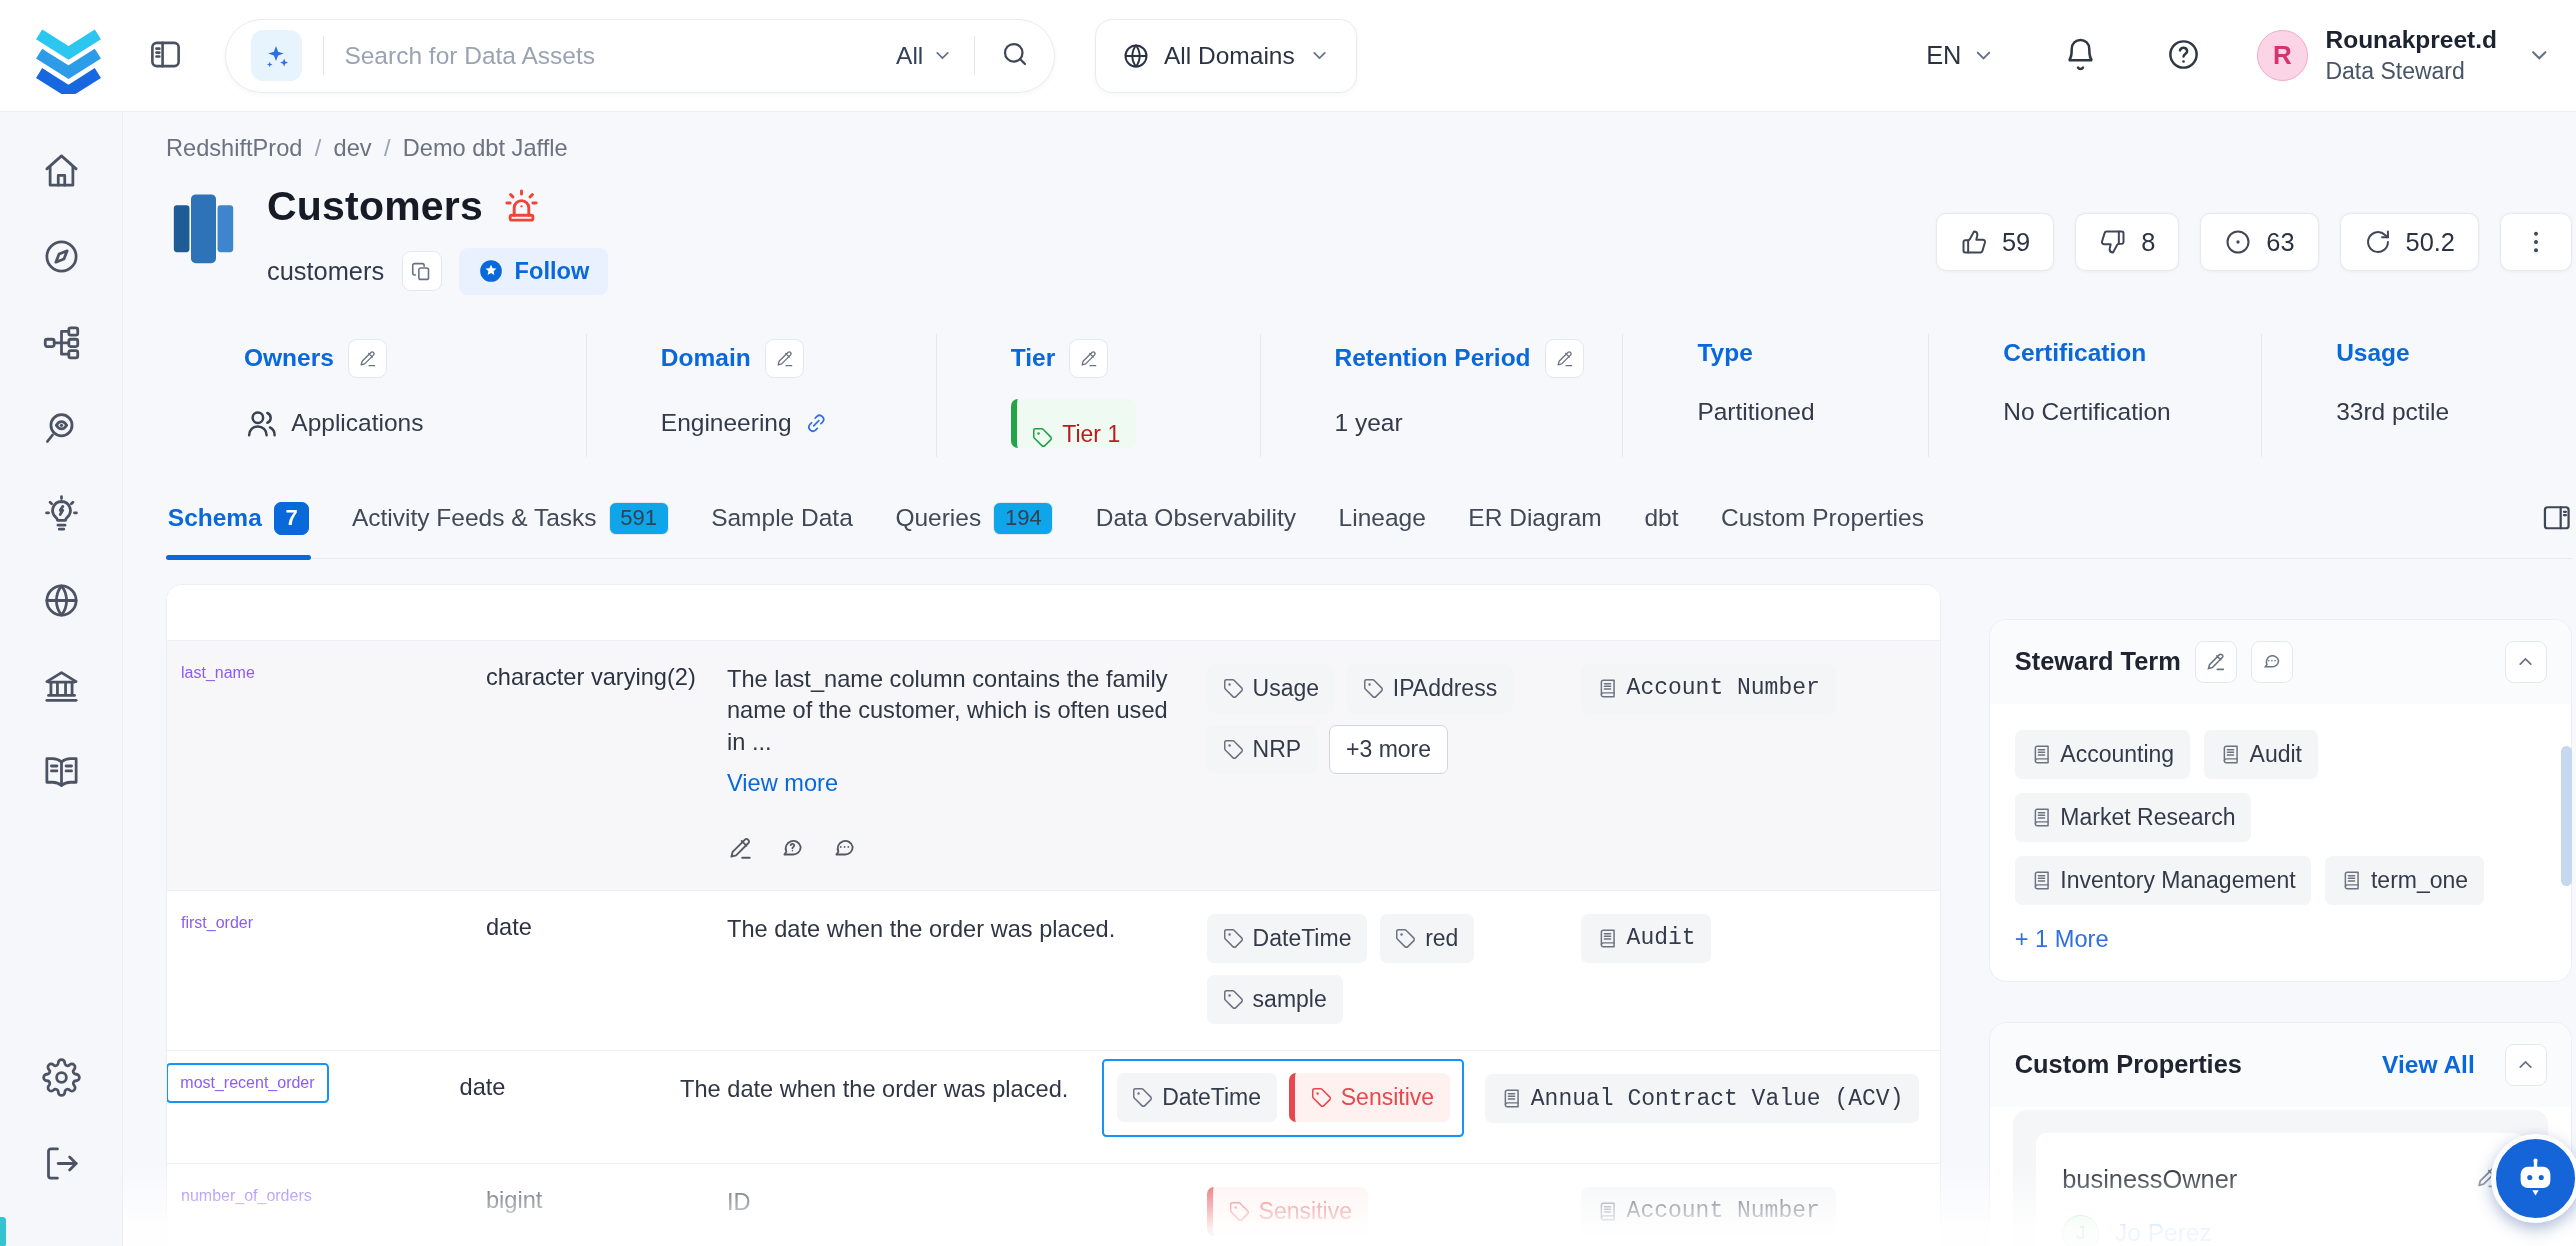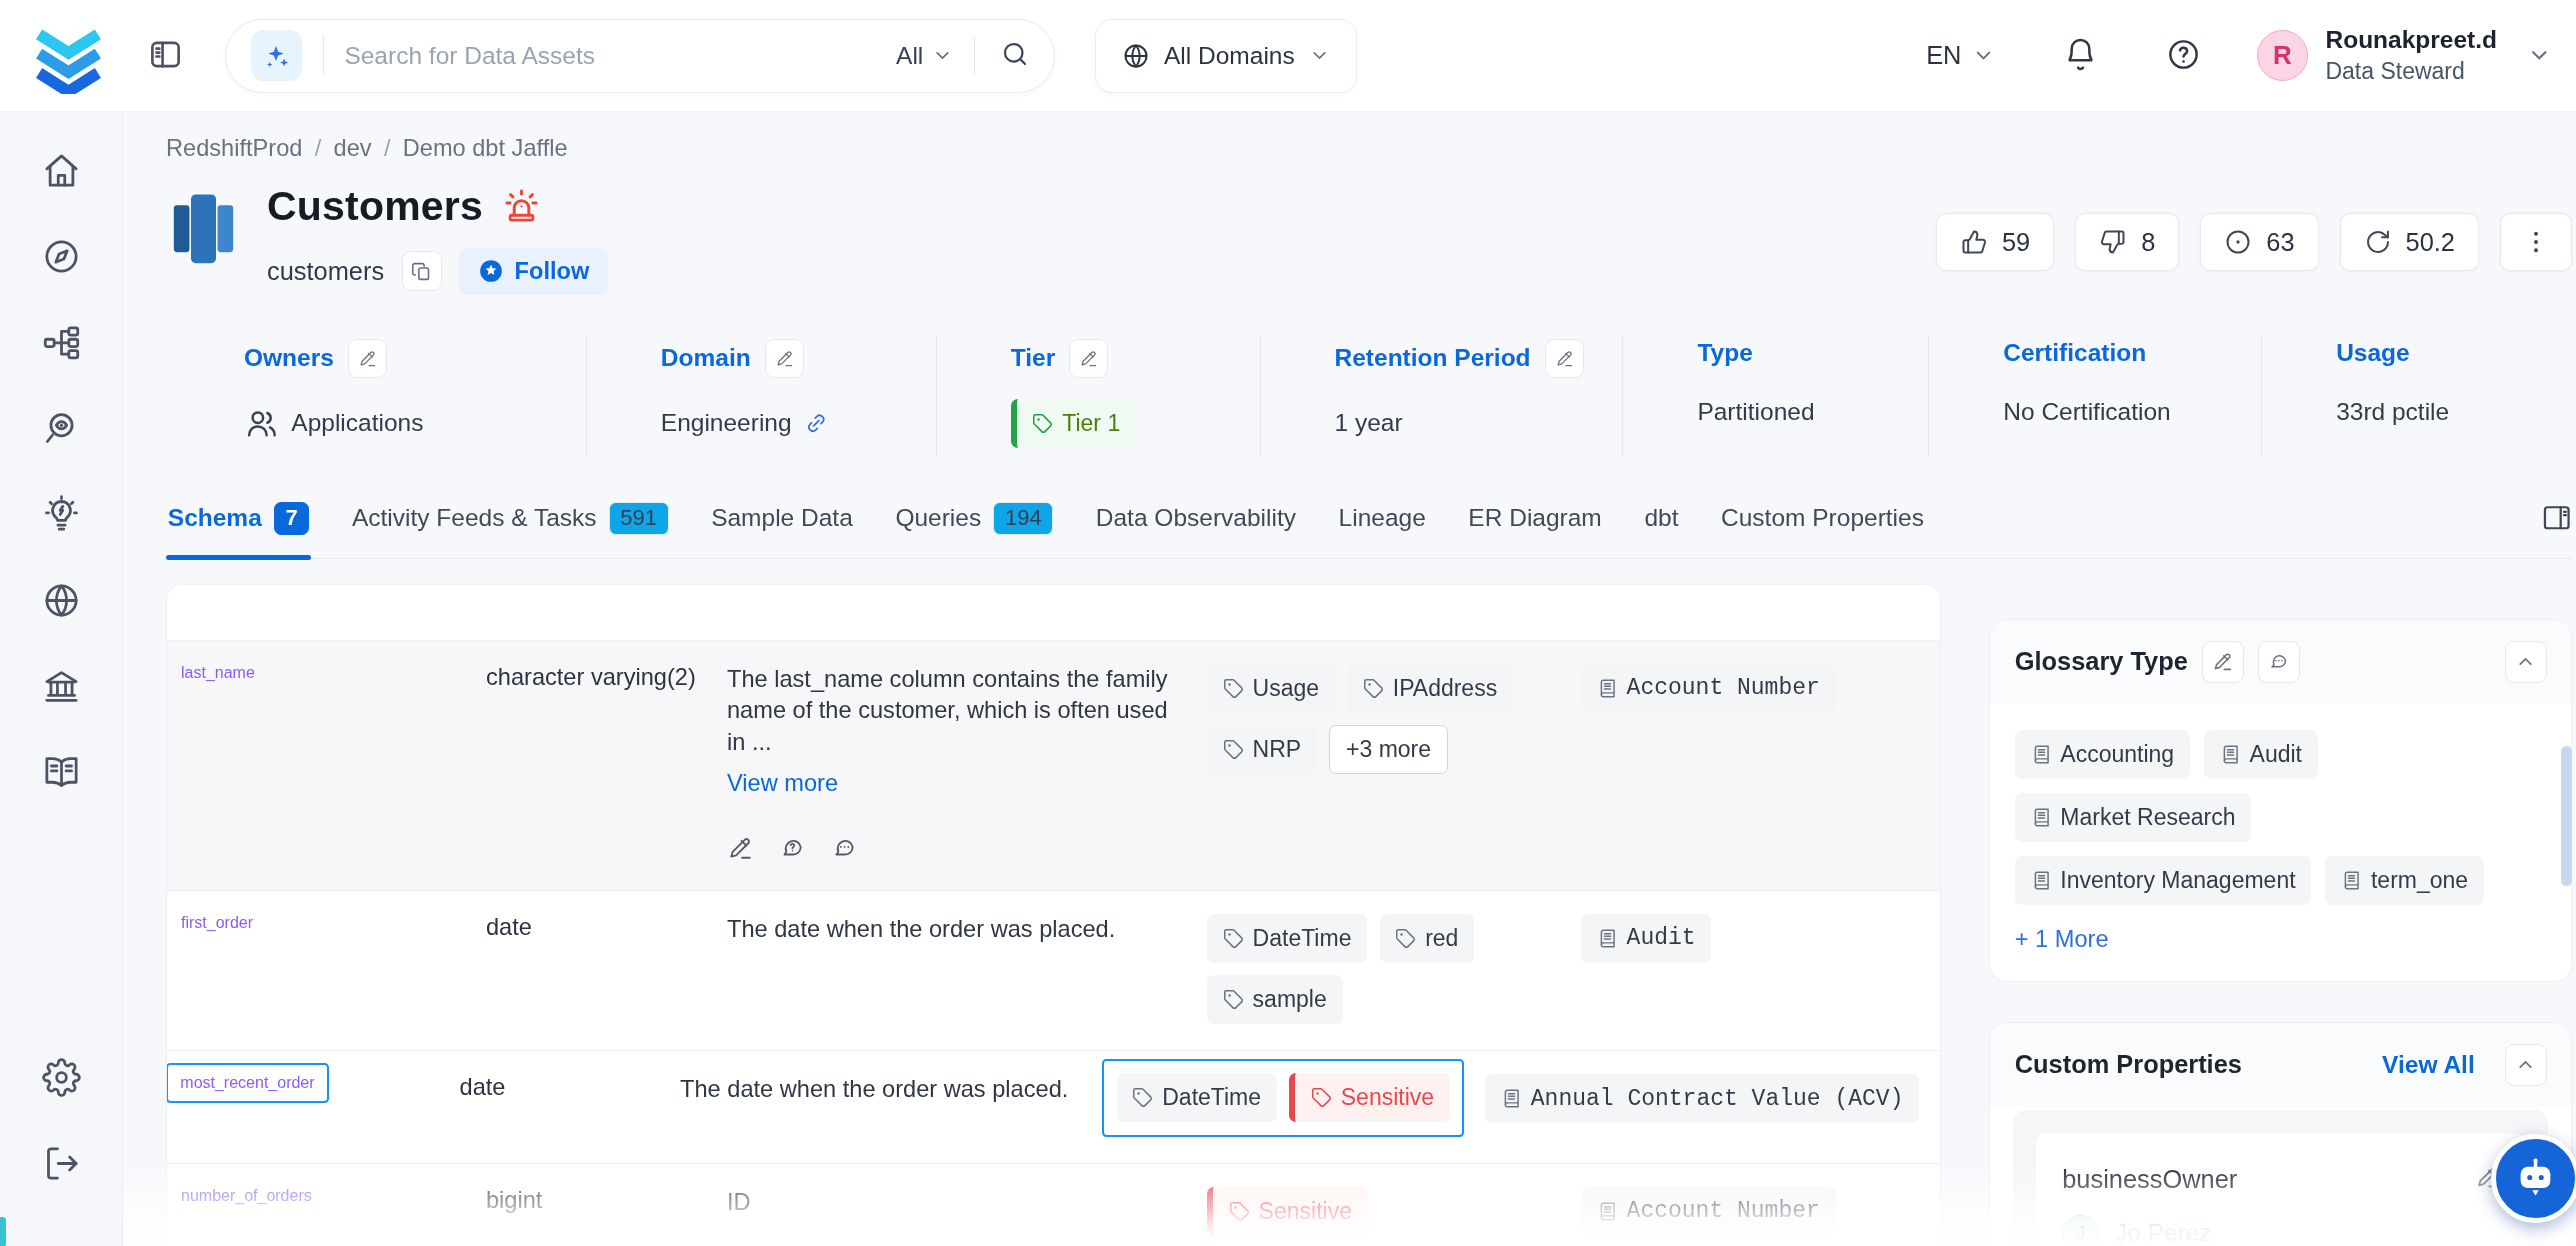--- a/index.html
+++ b/index.html
@@ -91,21 +91,21 @@
   .mini-edit { width:39px; height:39px; border:0.9px solid #e4e7ec; border-radius:8.8px; background:#fff;
     color:#6b7280; display:flex; align-items:center; justify-content:center; cursor:pointer; }
   .mini-edit svg { width:19px; height:19px; }
   .meta-value-row { margin-top:21px; display:flex; align-items:center; gap:12.3px; font-size:24.5px; color:#333a49; min-height:49px; }
   .meta-value-row svg.link { width:24.5px; height:24.5px; color:#2f6fe4; }
   .meta-value-row svg.users { width:35px; height:35px; color:#3a4150; }
 
   .chip { display:inline-flex; align-items:center; gap:8.8px; height:49px; padding:0 15.8px; background:#f4f5f7;
     border-radius:7px; font-size:23px; color:#333a49; cursor:pointer; white-space:nowrap; }
   .chip svg { width:21px; height:21px; color:#6b7280; flex:0 0 auto; }
-  .chip.tier { background:#eefaf2; color:#4d7c0f; border-left:6.1px solid #22a447; }
+  .chip.tier { background:#eefaf2; color:#b91c1c; border-left:6.1px solid #22a447;align-items:flex-end; }
   .chip.tier svg { color:#1e9e44; }
   .chip.sensitive { background:#fff1f0; color:#e5484d; border-left:6.1px solid #e5484d; }
   .chip.sensitive svg { color:#e5484d; }
   .chip.more { background:#fff; border:0.9px solid #d0d5dd; }
 
   
   .tabs-row { margin-top:40px; display:flex; align-items:center; gap:39px; border-bottom:0.9px solid #e7e9ee;
     padding-bottom:0; position:relative; }
   .tab { display:flex; align-items:center; gap:12.3px; font-size:24.5px; color:#414856; padding:5.3px 1.8px 23px;
     background:none; border:none; cursor:pointer; position:relative; }
@@ -804,21 +804,21 @@
                   <span>Account Number</span>
                 </span>
               </div>
             </div>
           </div>
       </section>
 
       <aside class="right-panel">
         <section class="panel-card glossary">
           <div class="panel-head">
-            <span class="panel-title">Glossary Type</span>
+            <span class="panel-title">Steward Term</span>
             <button class="sq-btn">
               <svg viewBox="0 0 24 24" fill="none" stroke="currentColor" stroke-width="1.8" stroke-linecap="round">
                   <path d="M13.5 5.5 18 10M4 20l1.2-4.4L16.6 4.2a1.9 1.9 0 0 1 2.7 0l.5.5a1.9 1.9 0 0 1 0 2.7L8.4 18.8Z"></path>
                   <path d="M14 21h7"></path>
                 </svg>
             </button>
             <button class="sq-btn">
               <svg viewBox="0 0 24 24" fill="none" stroke="currentColor" stroke-width="1.8" stroke-linecap="round">
                   <path d="M20 11a7 7 0 0 1-7 7H5l1.8-2.6A7 7 0 1 1 20 11Z"></path>
                   <path d="M9 11h.01M12.5 11h.01M16 11h.01"></path>

